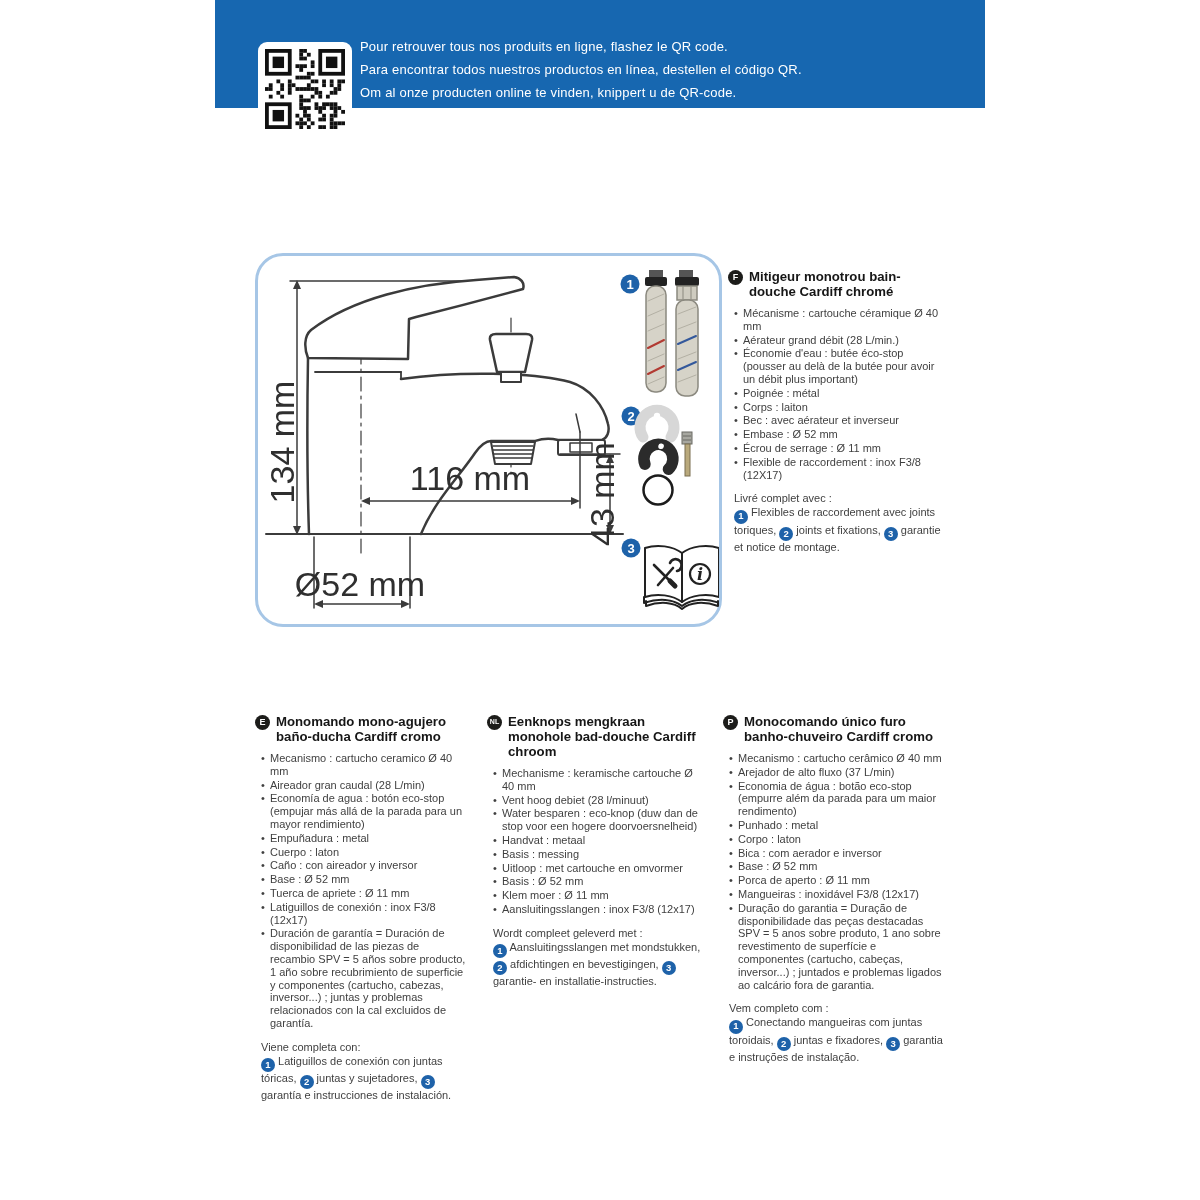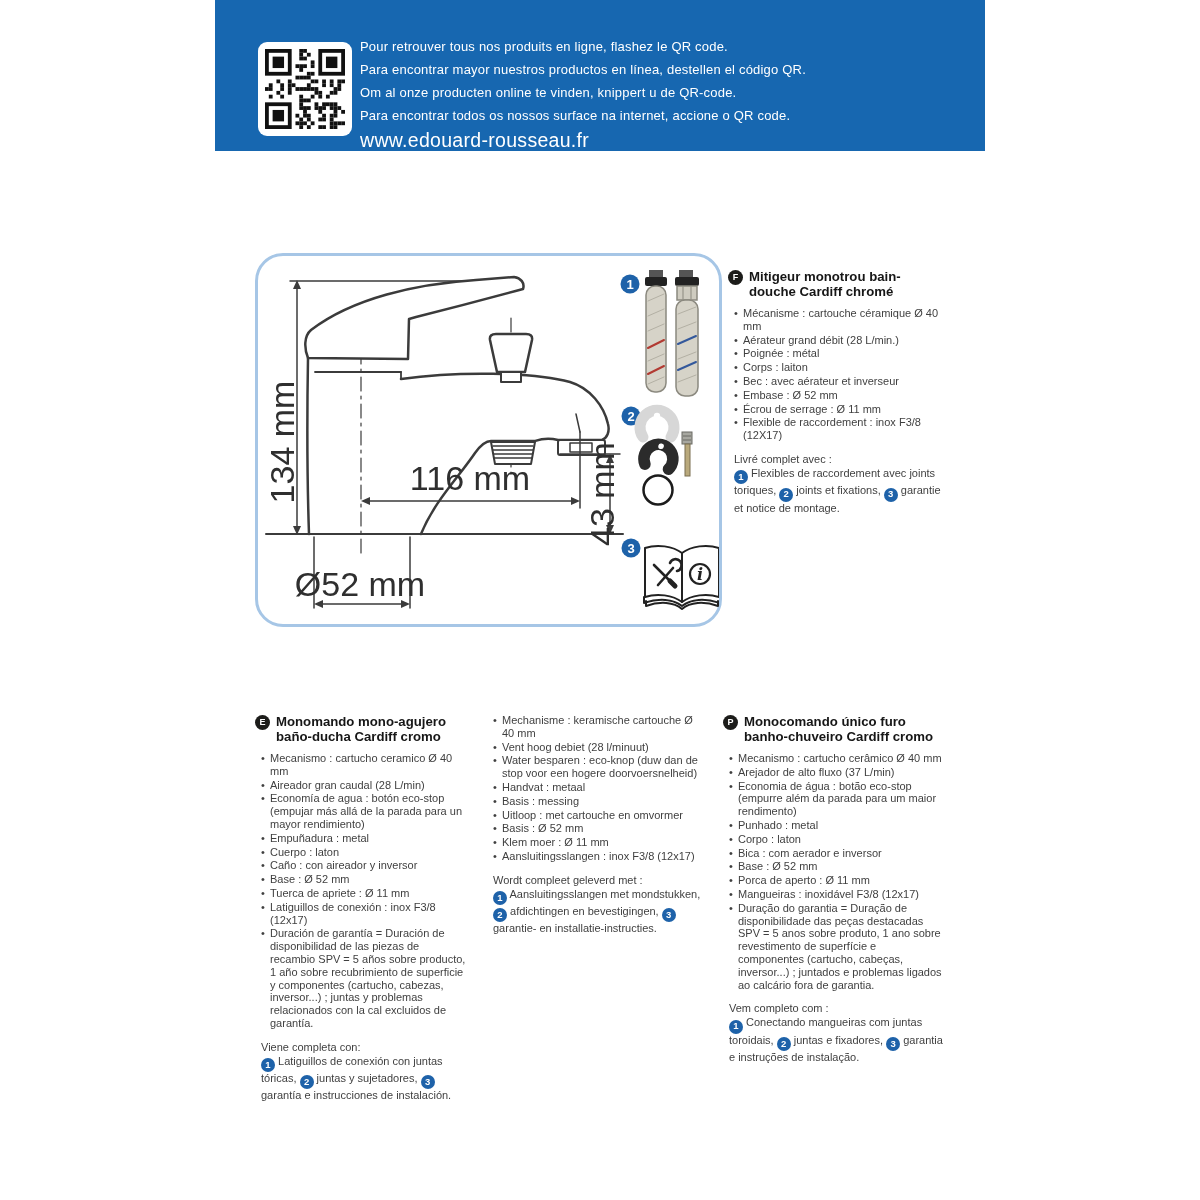--- a/index.html
+++ b/index.html
@@ -1,21 +1,21 @@
 <!DOCTYPE html>
 <html><head>
 <meta charset="utf-8">
 <style>
   html,body{margin:0;padding:0;}
   body{
     width:1200px;height:1200px;position:relative;background:#ffffff;
     font-family:"Liberation Sans", sans-serif;color:#3f3f3f;overflow:hidden;
   }
   
-  .banner{position:absolute;left:215px;top:0;width:770px;height:151px;background:#1767b0;}
+  .banner{position:absolute;left:215px;top:0;width:770px;height:108px;background:#1767b0;}
   .qr-box{position:absolute;left:43px;top:42px;width:94px;height:94px;background:#fff;border-radius:9px;
           display:flex;align-items:center;justify-content:center;}
   .banner-text{position:absolute;left:145px;top:35px;}
   .banner-text p{margin:0;font-size:13px;line-height:23px;color:#fff;letter-spacing:.2px;}
   .banner-text .url{font-size:19.5px;line-height:26px;color:#fff;letter-spacing:.3px;}
   
   .diagram-box{position:absolute;left:255px;top:253px;width:467px;height:374px;
                border:3px solid #a6c6e6;border-radius:28px;background:#fff;box-sizing:border-box;}
   .diagram-box svg{position:absolute;left:0;top:0;}
   
@@ -162,21 +162,21 @@
         <g>
             <rect x="0" y="56" width="28" height="28"></rect>
             <rect x="4" y="60" width="20" height="20" fill="#fff"></rect>
             <rect x="8" y="64" width="12" height="12"></rect>
           </g>
       </g>
     </svg>
   </div>
   <div class="banner-text">
     <p>Pour retrouver tous nos produits en ligne, flashez le QR code.</p>
-    <p>Para encontrar mayor nuestros productos en línea, destellen el código QR.</p>
+    <p>Para encontrar todos nuestros productos en línea, destellen el código QR.</p>
     <p>Om al onze producten online te vinden, knippert u de QR-code.</p>
     <p>Para encontrar todos os nossos surface na internet, accione o QR code.</p>
     <p class="url">www.edouard-rousseau.fr</p>
   </div>
 </div>
 
 <div class="diagram-box">
   <svg width="461" height="368" viewBox="0 0 461 368">
     <g stroke="#3b3b3b" fill="none" stroke-linecap="round" stroke-linejoin="round">
 
@@ -337,20 +337,21 @@
 
 <div class="col" style="left:728px;top:269px;width:218px;">
   <div class="col-head">
     <span class="badge-letter">F</span>
     <span class="col-title">Mitigeur monotrou bain-douche Cardiff chromé</span>
   </div>
   <ul class="bullets">
 
   <li>Mécanisme : cartouche céramique Ø 40 mm</li>
       <li>Aérateur grand débit (28 L/min.)</li>
+      <li>Économie d'eau : butée éco-stop (pousser au delà de la butée pour avoir un débit plus important)</li>
       <li>Poignée : métal</li>
       <li>Corps : laiton</li>
       <li>Bec : avec aérateur et inverseur</li>
       <li>Embase : Ø 52 mm</li>
       <li>Écrou de serrage : Ø 11 mm</li>
       <li>Flexible de raccordement : inox F3/8 (12X17)</li>
     </ul>
   <p class="outro">
     <span class="outro-intro">Livré complet avec :</span><br>
     <span><span class="seg"><span class="num-badge">1</span> <span>Flexibles de raccordement avec joints toriques,</span> </span><span class="seg"><span class="num-badge">2</span> <span>joints et fixations,</span> </span><span class="seg"><span class="num-badge">3</span> <span>garantie et notice de montage.</span> </span></span>
@@ -375,20 +376,24 @@
       <li>Latiguillos de conexión : inox F3/8 (12x17)</li>
       <li>Duración de garantía = Duración de disponibilidad de las piezas de recambio SPV = 5 años sobre producto, 1 año sobre recubrimiento de superficie y componentes (cartucho, cabezas, inversor...) ; juntas y problemas relacionados con la cal excluidos de garantía.</li>
     </ul>
   <p class="outro">
     <span class="outro-intro">Viene completa con:</span><br>
     <span><span class="seg"><span class="num-badge">1</span> <span>Latiguillos de conexión con juntas tóricas,</span> </span><span class="seg"><span class="num-badge">2</span> <span>juntas y sujetadores,</span> </span><span class="seg"><span class="num-badge">3</span> <span>garantía e instrucciones de instalación.</span> </span></span>
   </p>
 </div>
 
 <div class="col" style="left:487px;top:714px;width:218px;">
+  <div class="col-head">
+    <span class="badge-letter" style="font-size:7px;">NL</span>
+    <span class="col-title">Eenknops mengkraan monohole bad-douche Cardiff chroom</span>
+  </div>
   <ul class="bullets">
 
   <li>Mechanisme : keramische cartouche Ø 40 mm</li>
       <li>Vent hoog debiet (28 l/minuut)</li>
       <li>Water besparen : eco-knop (duw dan de stop voor een hogere doorvoersnelheid)</li>
       <li>Handvat : metaal</li>
       <li>Basis : messing</li>
       <li>Uitloop : met cartouche en omvormer</li>
       <li>Basis : Ø 52 mm</li>
       <li>Klem moer : Ø 11 mm</li>

